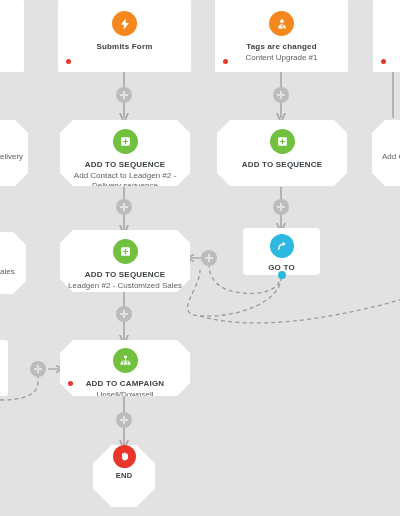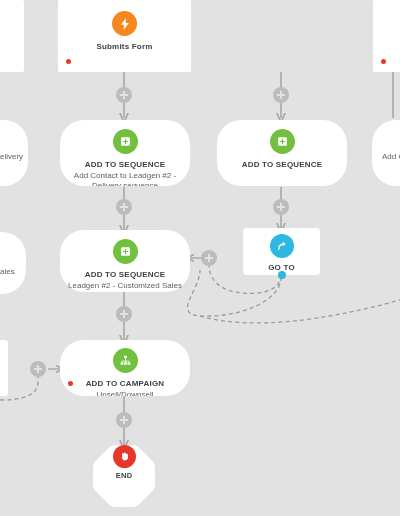--- a/index.html
+++ b/index.html
@@ -15,21 +15,20 @@
 
   
   .node{
     position:absolute;
     background:#ffffff;
     box-sizing:border-box;
     display:flex;
     flex-direction:column;
     align-items:center;
     justify-content:flex-start;
-    border-radius:24px;
   }
   .node.rect{border-radius:2px;}
   .node.oct{
     -webkit-clip-path:polygon(13px 0,calc(100% - 13px) 0,100% 13px,100% calc(100% - 13px),calc(100% - 13px) 100%,13px 100%,0 calc(100% - 13px),0 13px);
     clip-path:polygon(13px 0,calc(100% - 13px) 0,100% 13px,100% calc(100% - 13px),calc(100% - 13px) 100%,13px 100%,0 calc(100% - 13px),0 13px);
   }
   .node.goto{border-radius:4px;}
   .node.stop{
     -webkit-clip-path:polygon(30% 0,70% 0,100% 30%,100% 70%,70% 100%,30% 100%,0 70%,0 30%);
     clip-path:polygon(30% 0,70% 0,100% 30%,100% 70%,70% 100%,30% 100%,0 70%,0 30%);
@@ -118,20 +117,33 @@
   <div class="node rect" style="left:58px;top:0;width:133px;height:72px;padding-top:11px;">
     <div class="icon-circle" style="background:#f5871f;">
       <svg width="14" height="14" viewBox="0 0 24 24">
           <path d="M13.5 2 L5 13.4 h5.2 L9.6 22 L18.6 10.1 h-5.5 Z" fill="#fff"></path>
         </svg>
     </div>
     <div class="node-title">Submits Form</div>
     <span class="red-dot"></span>
   </div>
 
+  <div class="node rect" style="left:215px;top:0;width:133px;height:72px;padding-top:11px;">
+    <div class="icon-circle" style="background:#f5871f;">
+      <svg width="14" height="14" viewBox="0 0 24 24">
+        <circle cx="12" cy="7.2" r="3.2" fill="#fff"></circle>
+        <path d="M5.4 19.5 C5.4 15.3 8.4 12.6 12 12.6 C15.6 12.6 18.6 15.3 18.6 19.5 Z" fill="#fff"></path>
+        <path d="M13.8 12.6 l5 5 l-3.2 3.2 l-5-5 Z" fill="#f5871f"></path>
+        <path d="M14.6 13.6 l4 4 l-2.2 2.2 l-4-4 Z" fill="#fff"></path>
+      </svg>
+    </div>
+    <div class="node-title">Tags are changed</div>
+    <div class="node-sub">Content Upgrade #1</div>
+    <span class="red-dot"></span>
+  </div>
 
   <div class="node rect" style="left:373px;top:0;width:60px;height:72px;">
     <span class="red-dot" style="left:8px;bottom:8px;"></span>
   </div>
 
   <div class="node oct" style="left:-42px;top:120px;width:70px;height:66px;">
   </div>
   <div class="clip-text" style="left:0px;top:152px;">elivery</div>
 
   <div class="node oct" style="left:60px;top:120px;width:130px;height:66px;padding-top:9px;">

